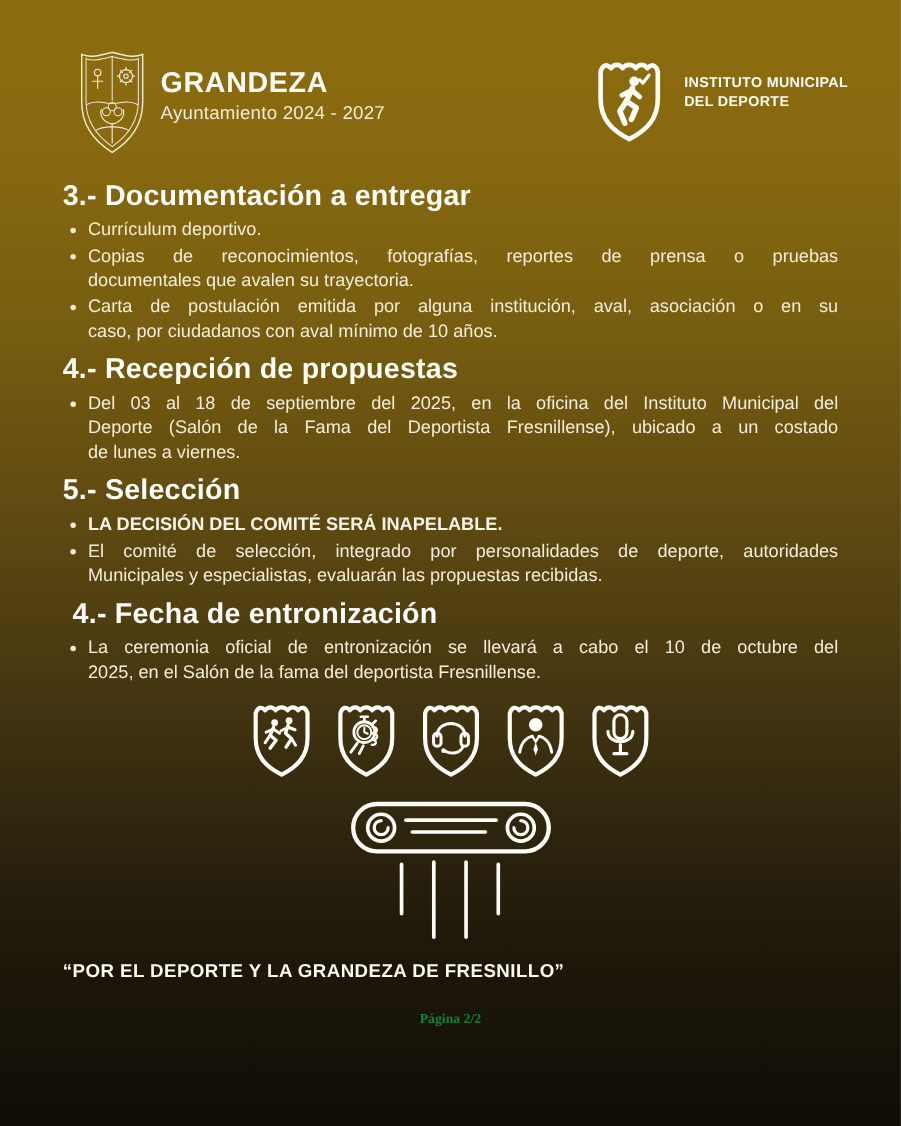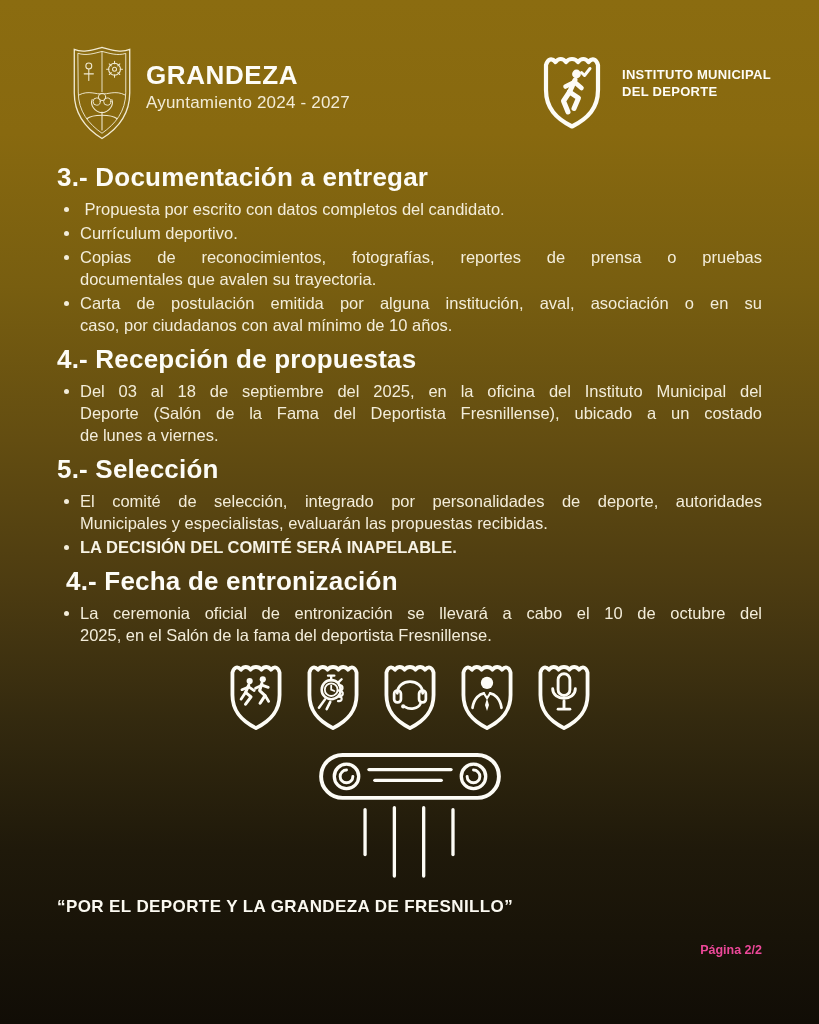--- a/index.html
+++ b/index.html
@@ -29,21 +29,21 @@
   .dot{width:5px;height:5px;border-radius:50%;background:#f3edda;margin:9px 11px 0 7px;flex:none;}
   .btext{flex:1;font-size:16.5px;line-height:22px;color:#f3edda;}
   .btext div{white-space:pre-wrap;}
   .jl{text-align:justify;text-align-last:justify;}
   .ll{text-align:left;}
   .bold{font-weight:700;color:#f8f4e6;}
   
   .shields{display:flex;justify-content:center;gap:19px;margin-top:14px;}
   .column-wrap{display:flex;justify-content:center;margin-top:20px;}
   .quote{font-weight:700;font-size:17px;color:#fbf9f1;letter-spacing:.4px;margin-top:18px;}
-  .page{text-align:right;font-weight:700;font-size:12.5px;color:#ec4899;margin-top:26px;}
+  .page{text-align:center;font-weight:700;font-size:12.5px;color:#15803d;margin-top:26px;font-family:Liberation Serif, serif;}
   svg{display:block;}
   .hidden-defs{position:absolute;width:0;height:0;}
 </style>
 </head>
 <body>
 
 <svg class="hidden-defs" aria-hidden="true">
   <defs>
     <path id="wavy-shield" d="M6 13 C8 6.5 12 6 15.5 10 C18.5 6 23 6 26 10 C29 6 35 6 38 10 C41 6 45.5 6 48.5 10 C52 6 56 6.5 58 13 L58 38 C58 56 48 66.5 32 74.5 C16 66.5 6 56 6 38 Z" fill="none" stroke="#fdfcf6" stroke-width="4.2" stroke-linejoin="round"></path>
   </defs>
@@ -88,26 +88,20 @@
   </div>
 </div>
 
 <div class="content">
 
   <div class="section">
     <h2 class="sec-title">3.- Documentación a entregar</h2>
     <div class="bullet">
       <span class="dot"></span>
       <div class="btext">
-        <div class="ll"> Propuesta por escrito con datos completos del candidato.</div>
-      </div>
-    </div>
-    <div class="bullet">
-      <span class="dot"></span>
-      <div class="btext">
         <div class="ll">Currículum deportivo.</div>
       </div>
     </div>
     <div class="bullet">
       <span class="dot"></span>
       <div class="btext">
         <div class="jl">Copias de reconocimientos, fotografías, reportes de prensa o pruebas</div>
         <div class="ll">documentales que avalen su trayectoria.</div>
       </div>
     </div>
@@ -129,29 +123,29 @@
         <div class="jl">Deporte (Salón de la Fama del Deportista Fresnillense), ubicado a un costado</div>
         <div class="ll">de lunes a viernes.</div>
       </div>
     </div>
   </div>
 
   <div class="section">
     <h2 class="sec-title">5.- Selección</h2>
     <div class="bullet">
       <span class="dot"></span>
+      <div class="btext bold">
+        <div class="ll">LA DECISIÓN DEL COMITÉ SERÁ INAPELABLE.</div>
+      </div>
+    </div>
+    <div class="bullet">
+      <span class="dot"></span>
       <div class="btext">
         <div class="jl">El comité de selección, integrado por personalidades de deporte, autoridades</div>
         <div class="ll">Municipales y especialistas, evaluarán las propuestas recibidas.</div>
-      </div>
-    </div>
-    <div class="bullet">
-      <span class="dot"></span>
-      <div class="btext bold">
-        <div class="ll">LA DECISIÓN DEL COMITÉ SERÁ INAPELABLE.</div>
       </div>
     </div>
   </div>
 
   <div class="section">
     <h2 class="sec-title indent">4.- Fecha de entronización</h2>
     <div class="bullet">
       <span class="dot"></span>
       <div class="btext">
         <div class="jl">La ceremonia oficial de entronización se llevará a cabo el 10 de octubre del</div>

